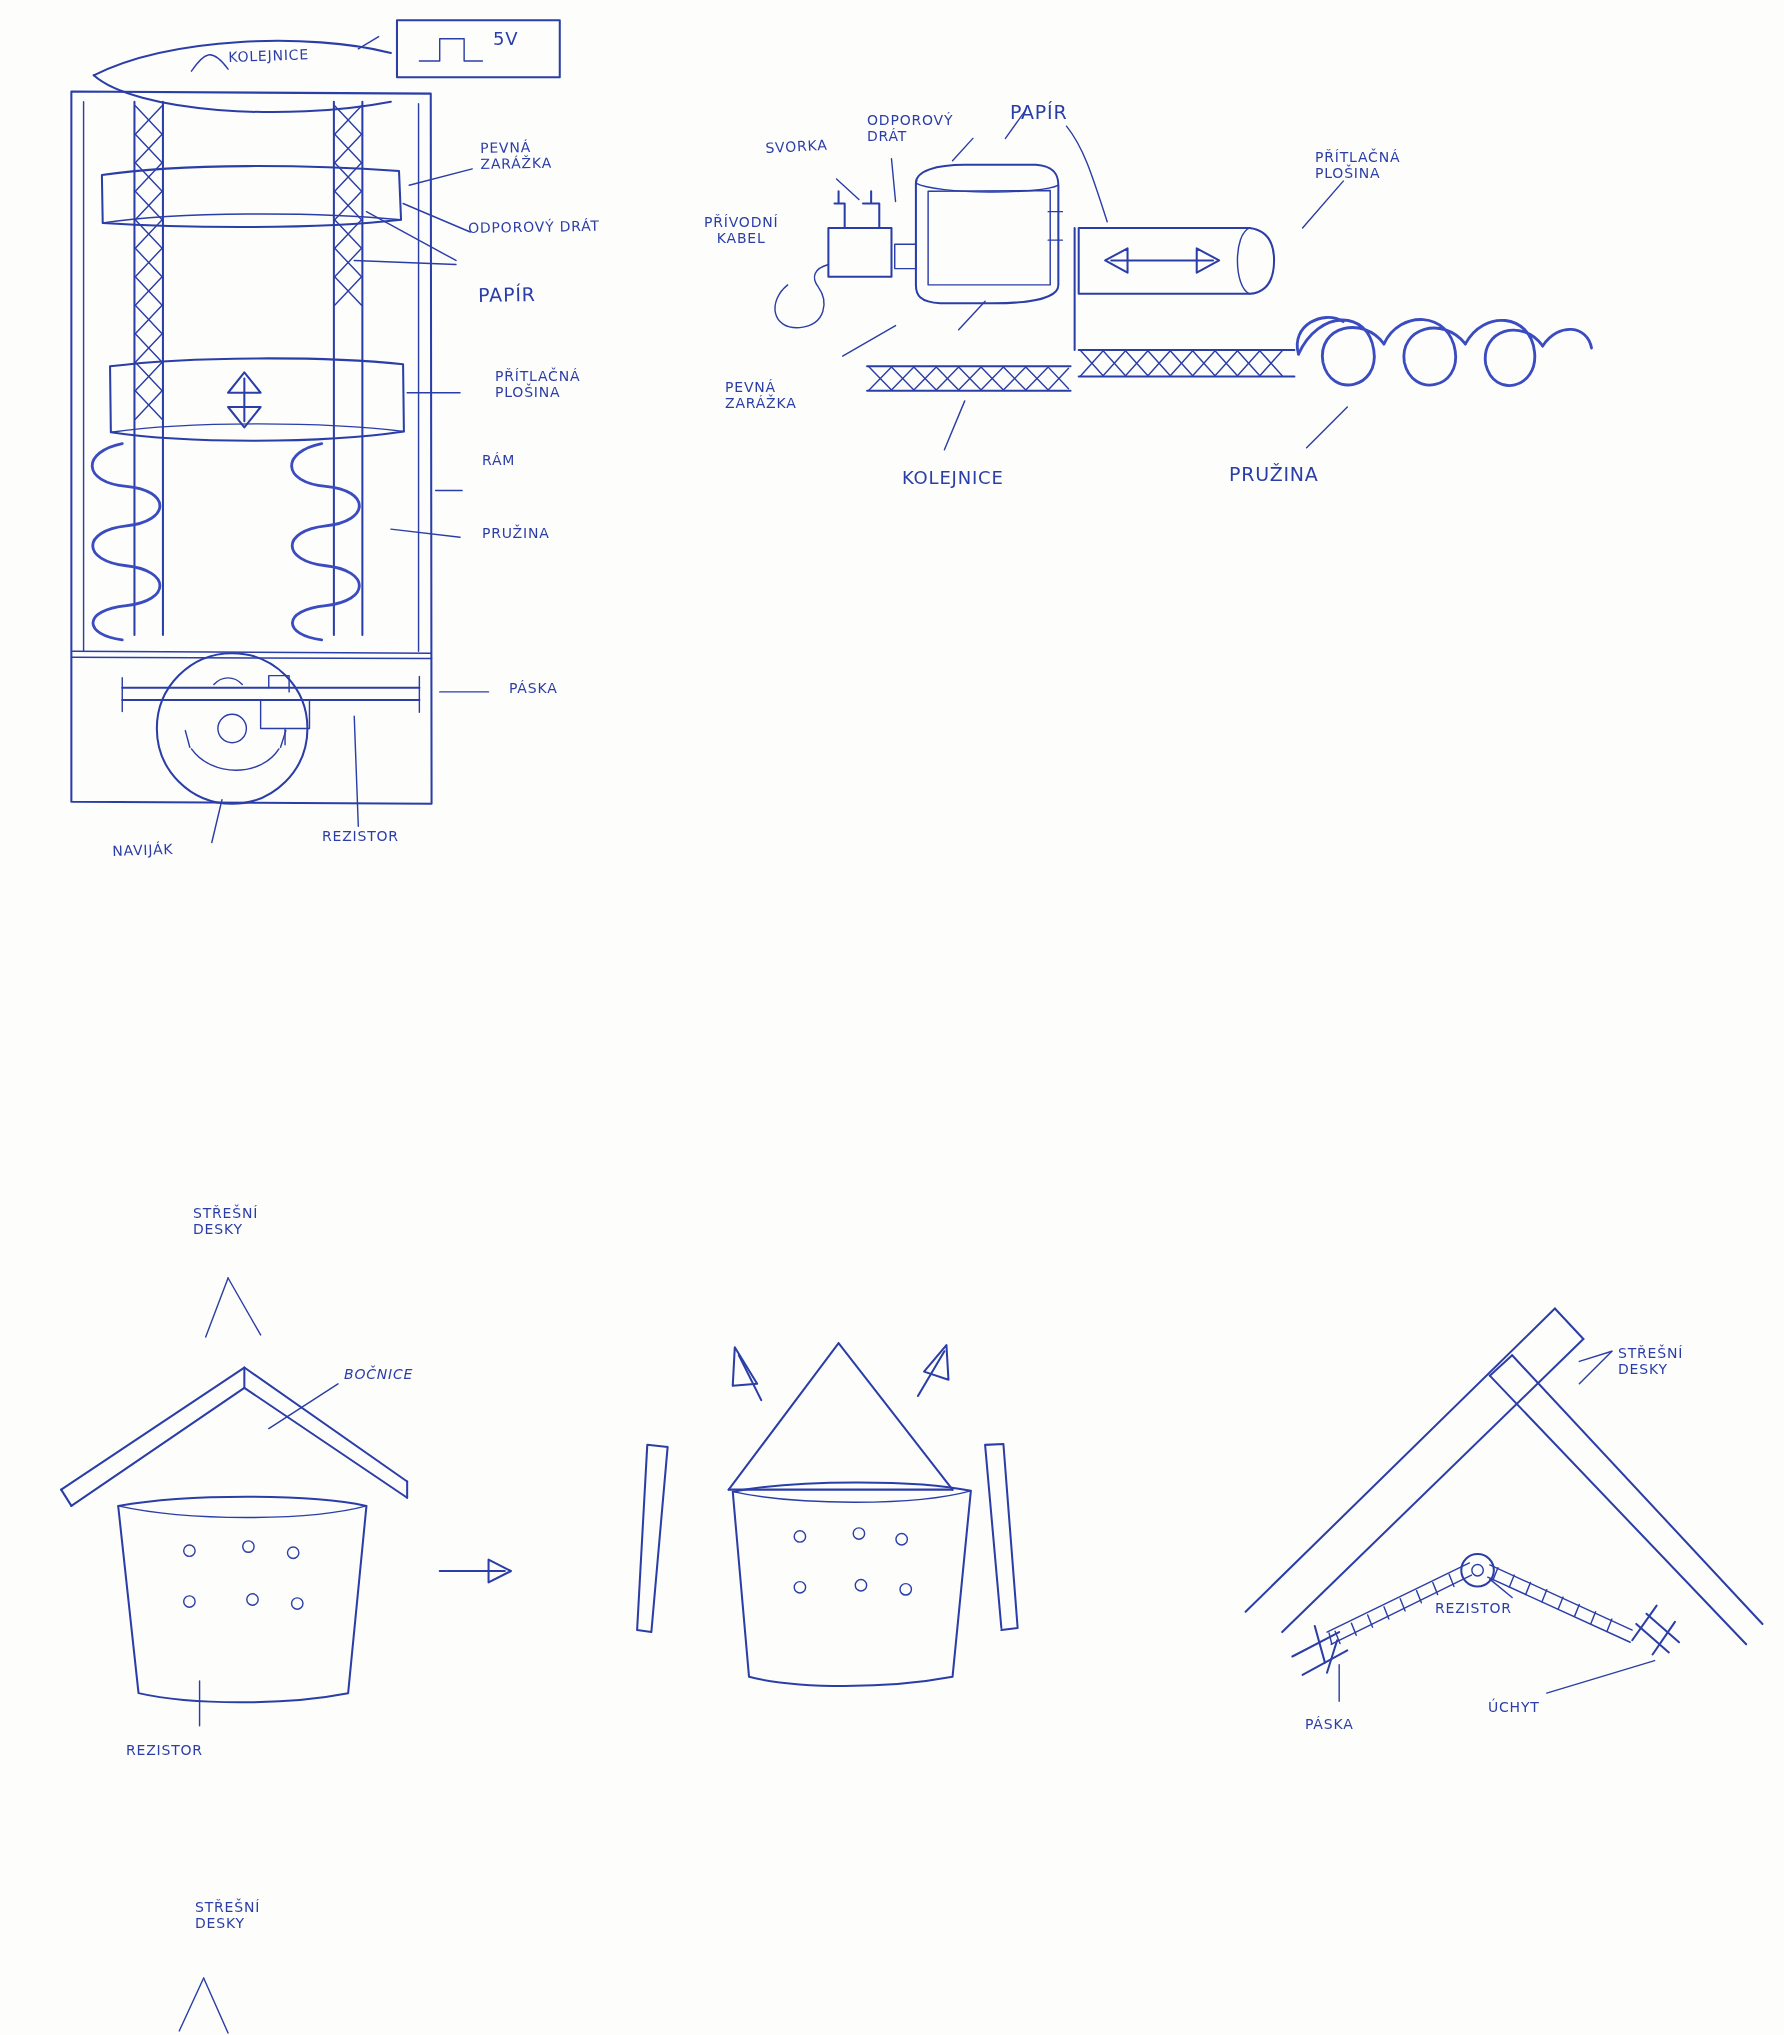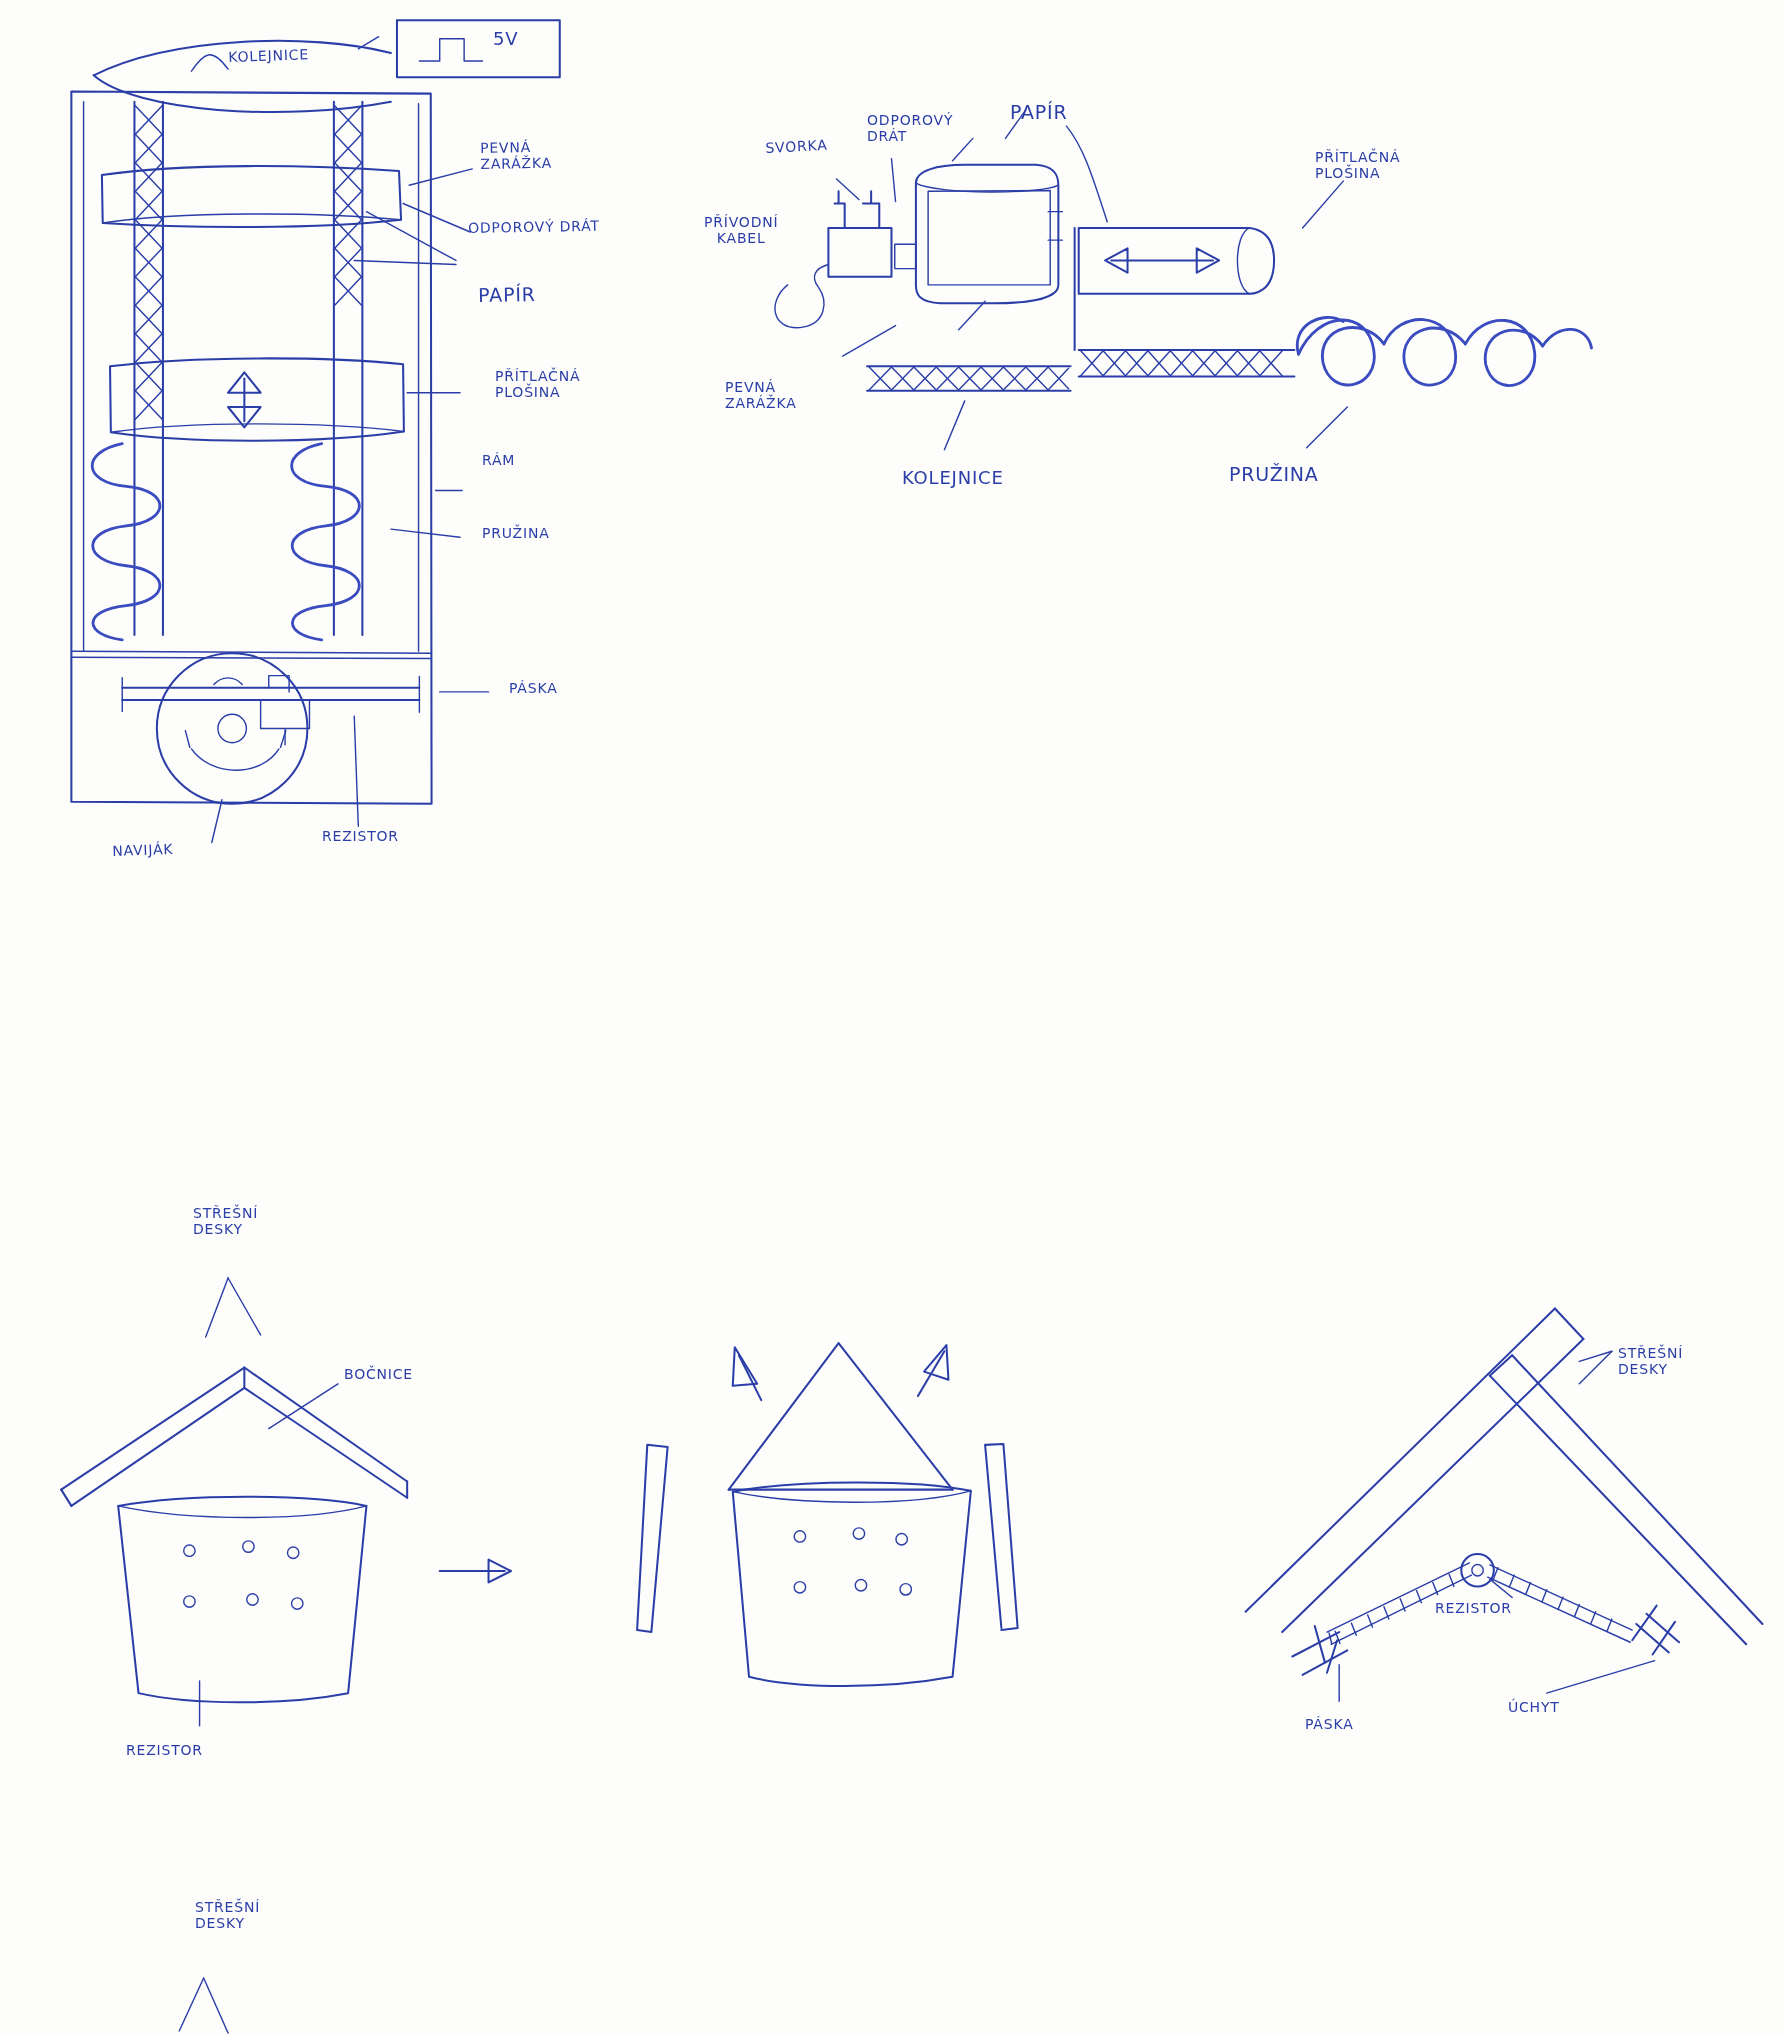--- a/index.html
+++ b/index.html
@@ -313,26 +313,26 @@
 PLOŠINA</div>
   <div class="ink lbl" style="left:704px; top:214px;text-align:center;">PŘÍVODNÍ
 KABEL</div>
   <div class="ink lbl" style="left:725px; top:379px;">PEVNÁ
 ZARÁŽKA</div>
   <div class="ink lbl-xl" style="left:902px; top:468px;">KOLEJNICE</div>
   <div class="ink lbl-lg" style="left:1229px; top:464px;">PRUŽINA</div>
 
   <div class="ink lbl" style="left:193px; top:1205px;">STŘEŠNÍ
 DESKY</div>
-  <div class="ink lbl" style="left:344px; top:1366px;">BOČNICE</div>
+  <div class="ink lbl" style="left:344px; top:1366px;font-style:italic;">BOČNICE</div>
   <div class="ink lbl" style="left:126px; top:1742px;">REZISTOR</div>
 
   <div class="ink lbl" style="left:1618px; top:1345px;">STŘEŠNÍ
 DESKY</div>
   <div class="ink lbl" style="left:1435px; top:1600px;">REZISTOR</div>
   <div class="ink lbl" style="left:1305px; top:1716px;">PÁSKA</div>
-  <div class="ink lbl" style="left:1488px; top:1699px;margin-left:20px;">ÚCHYT</div>
+  <div class="ink lbl" style="left:1488px; top:1699px;">ÚCHYT</div>
 
   <div class="ink lbl" style="left:195px; top:1899px;">STŘEŠNÍ
 DESKY</div>
 
 </div>
 
 
 </body></html>

